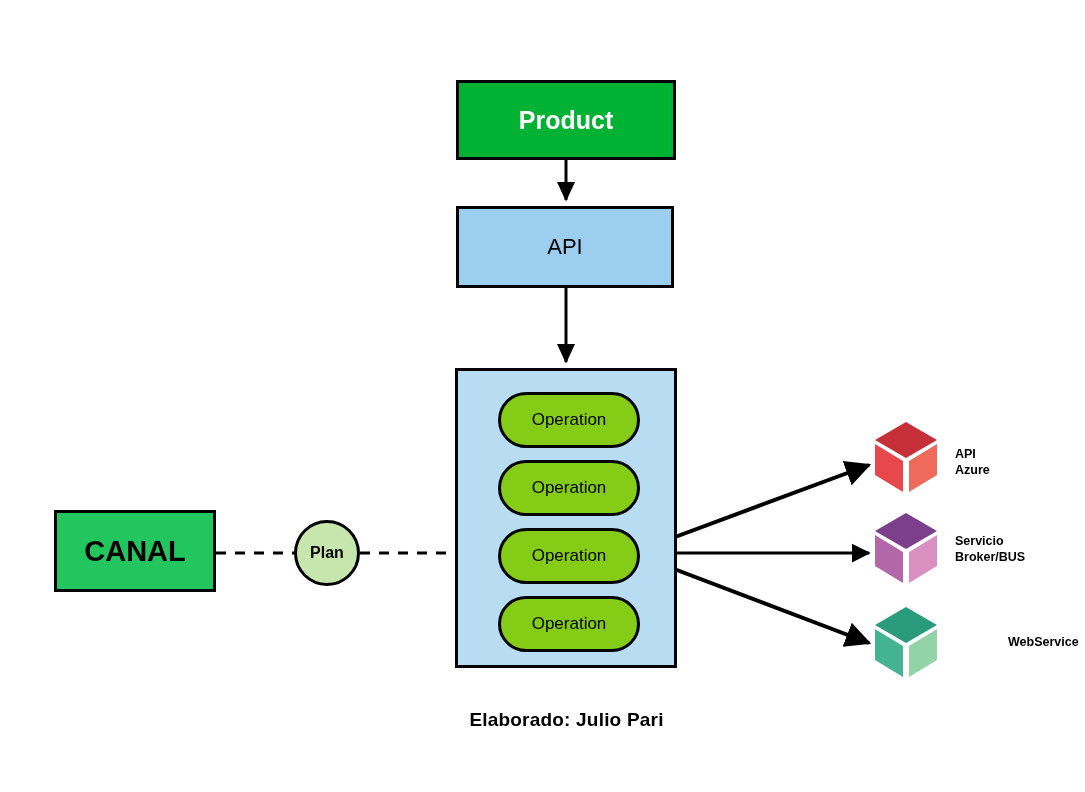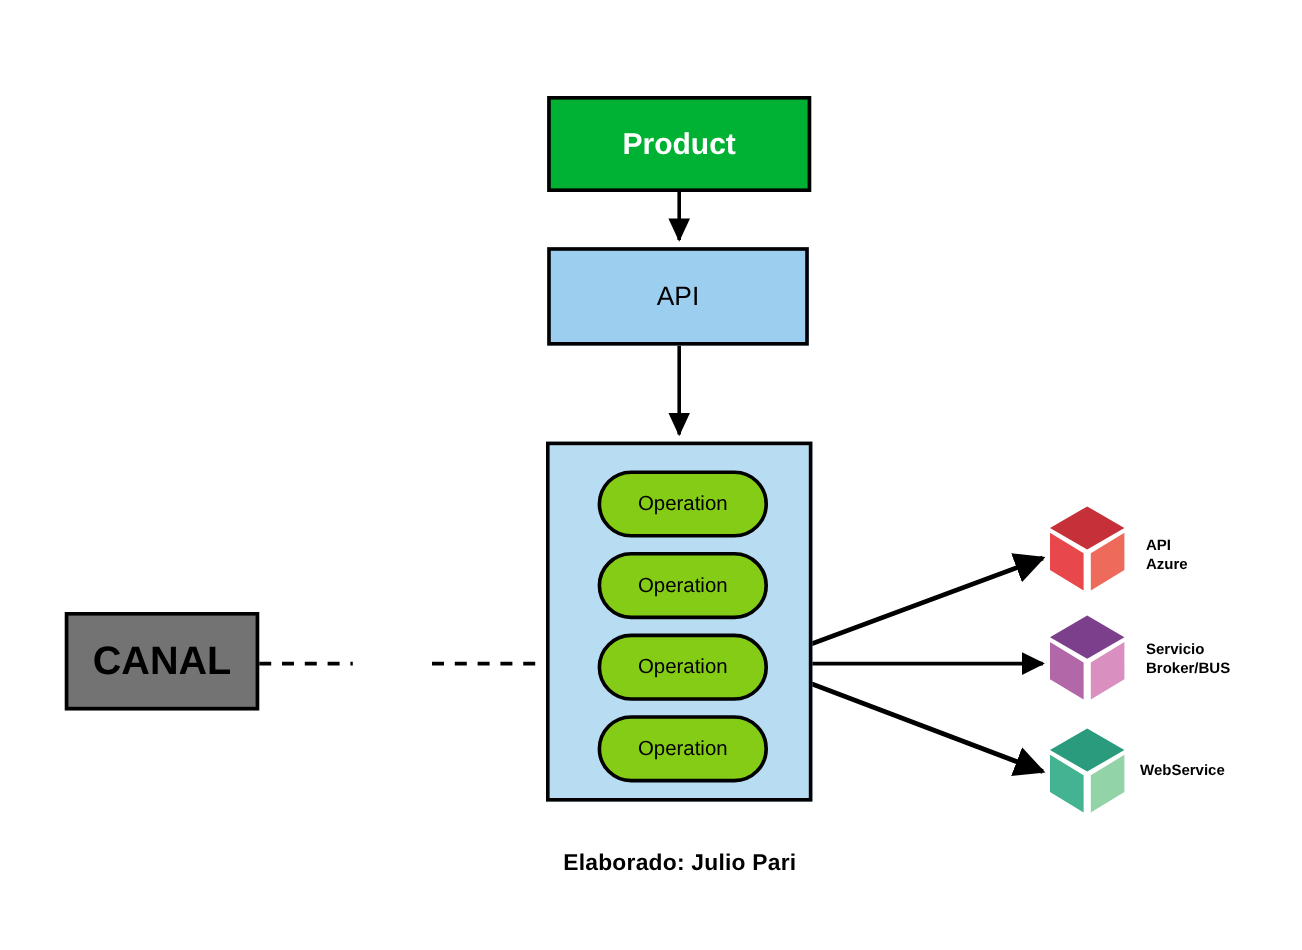--- a/index.html
+++ b/index.html
@@ -93,24 +93,24 @@
   .operation-oval.op1 { top: 89px; }
   .operation-oval.op2 { top: 157px; }
   .operation-oval.op3 { top: 225px; }
 
   
   #canal-box {
     left: 54px;
     top: 510px;
     width: 162px;
     height: 82px;
-    background: #737373;
-    border: 3px solid #000000;
-    color: #000000;
-    font-size: 33px;
+    background: #22c55e;
+    border: 3px solid #000000;
+    color: #000000;
+    font-size: 29px;
     font-weight: bold;
   }
 
   
   #plan-circle {
     left: 294px;
     top: 520px;
     width: 66px;
     height: 66px;
     background: #C6E6AE;
@@ -134,21 +134,21 @@
   .cube-label {
     position: absolute;
     font-size: 12.5px;
     font-weight: bold;
     color: #000000;
     line-height: 16px;
     white-space: nowrap;
   }
   #label-api-azure  { left: 955px; top: 446px; }
   #label-broker     { left: 955px; top: 533px; }
-  #label-webservice { left: 950px; top: 634px; }
+  #label-webservice { left: 1008px; top: 634px; }
 
   
   #footer-credit {
     position: absolute;
     left: 0;
     top: 708px;
     width: 1085px;
     text-align: center;
     color: #000000;
   }
@@ -219,20 +219,21 @@
 
   <div class="node" id="operations-container">
     <div class="operation-oval op0">Operation</div>
     <div class="operation-oval op1">Operation</div>
     <div class="operation-oval op2">Operation</div>
     <div class="operation-oval op3">Operation</div>
   </div>
 
   <div class="node" id="canal-box">CANAL</div>
 
+  <div class="node" id="plan-circle">Plan</div>
 
   <div class="cube-node" id="cube-api-azure">
     <svg width="64" height="72" viewBox="0 0 64 72" xmlns="http://www.w3.org/2000/svg">
       <polygon points="32,1 63,19 32,37 1,19" fill="#C63039"></polygon>
       <polygon points="1,23 29,40 29,71 1,54" fill="#E8484C"></polygon>
       <polygon points="63,23 35,40 35,71 63,54" fill="#EE6A5A"></polygon>
     </svg>
   </div>
   <div class="cube-label" id="label-api-azure">
     <div>API</div>

